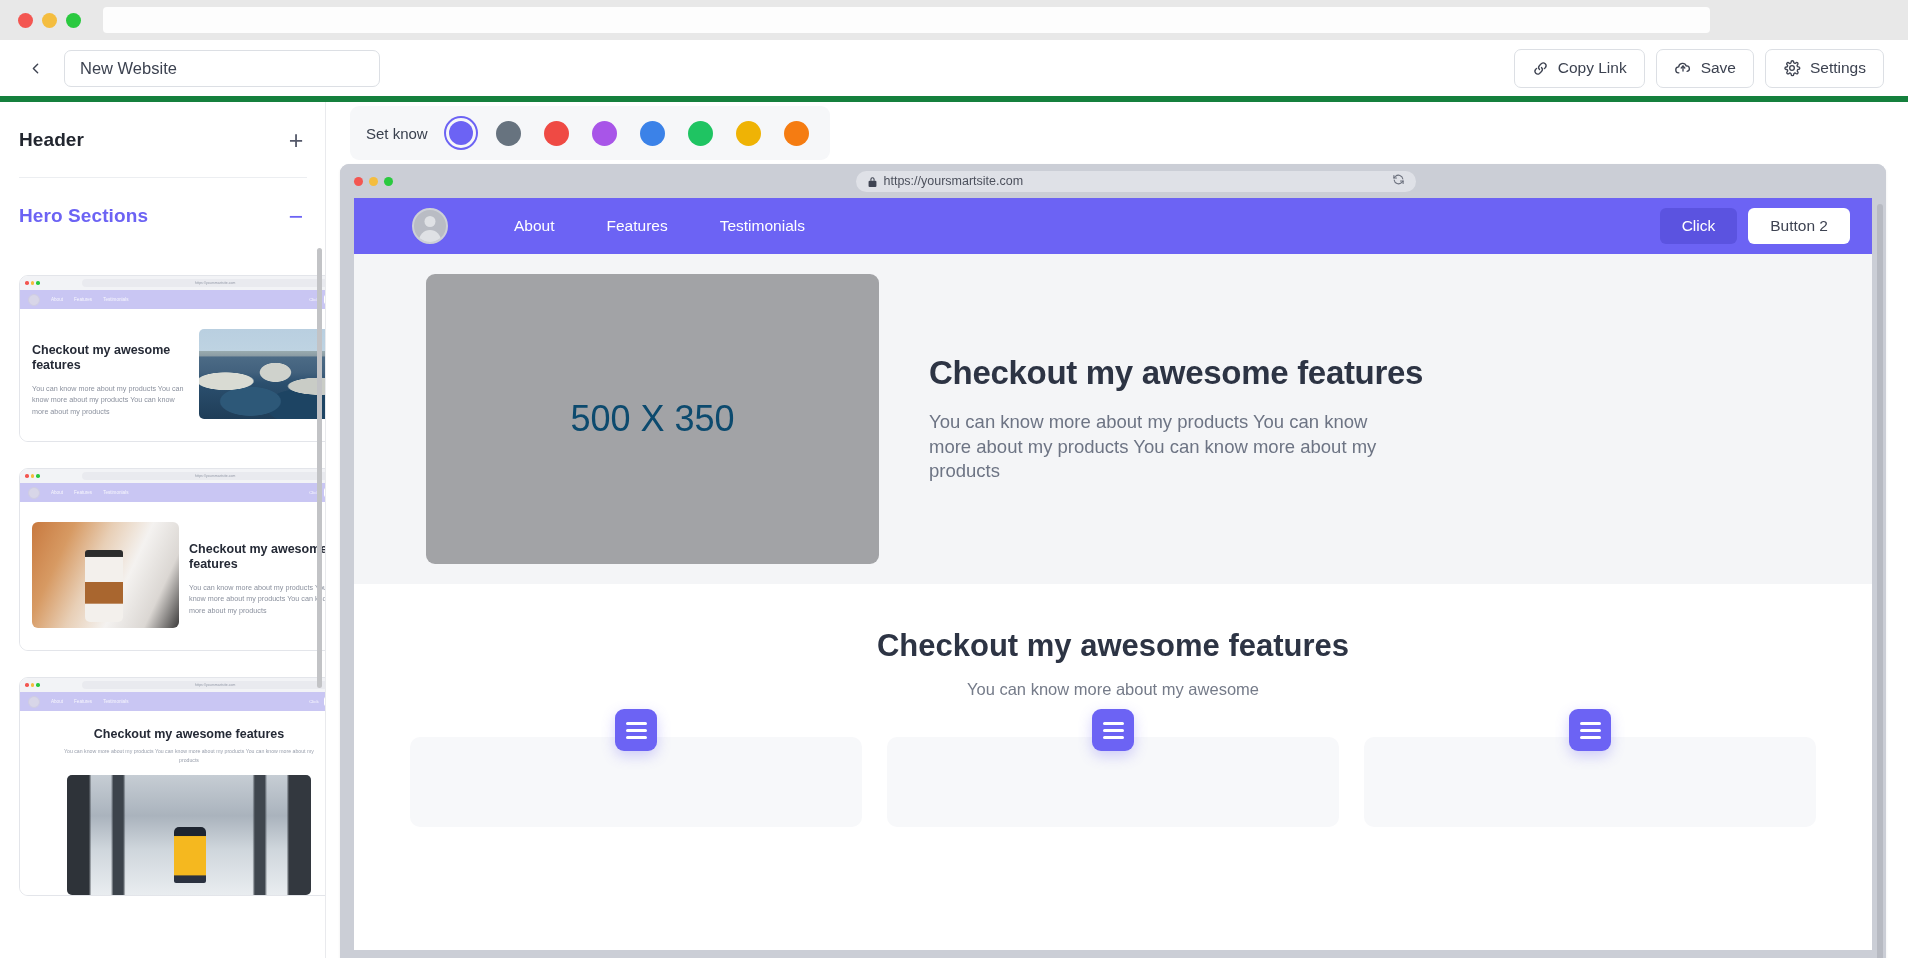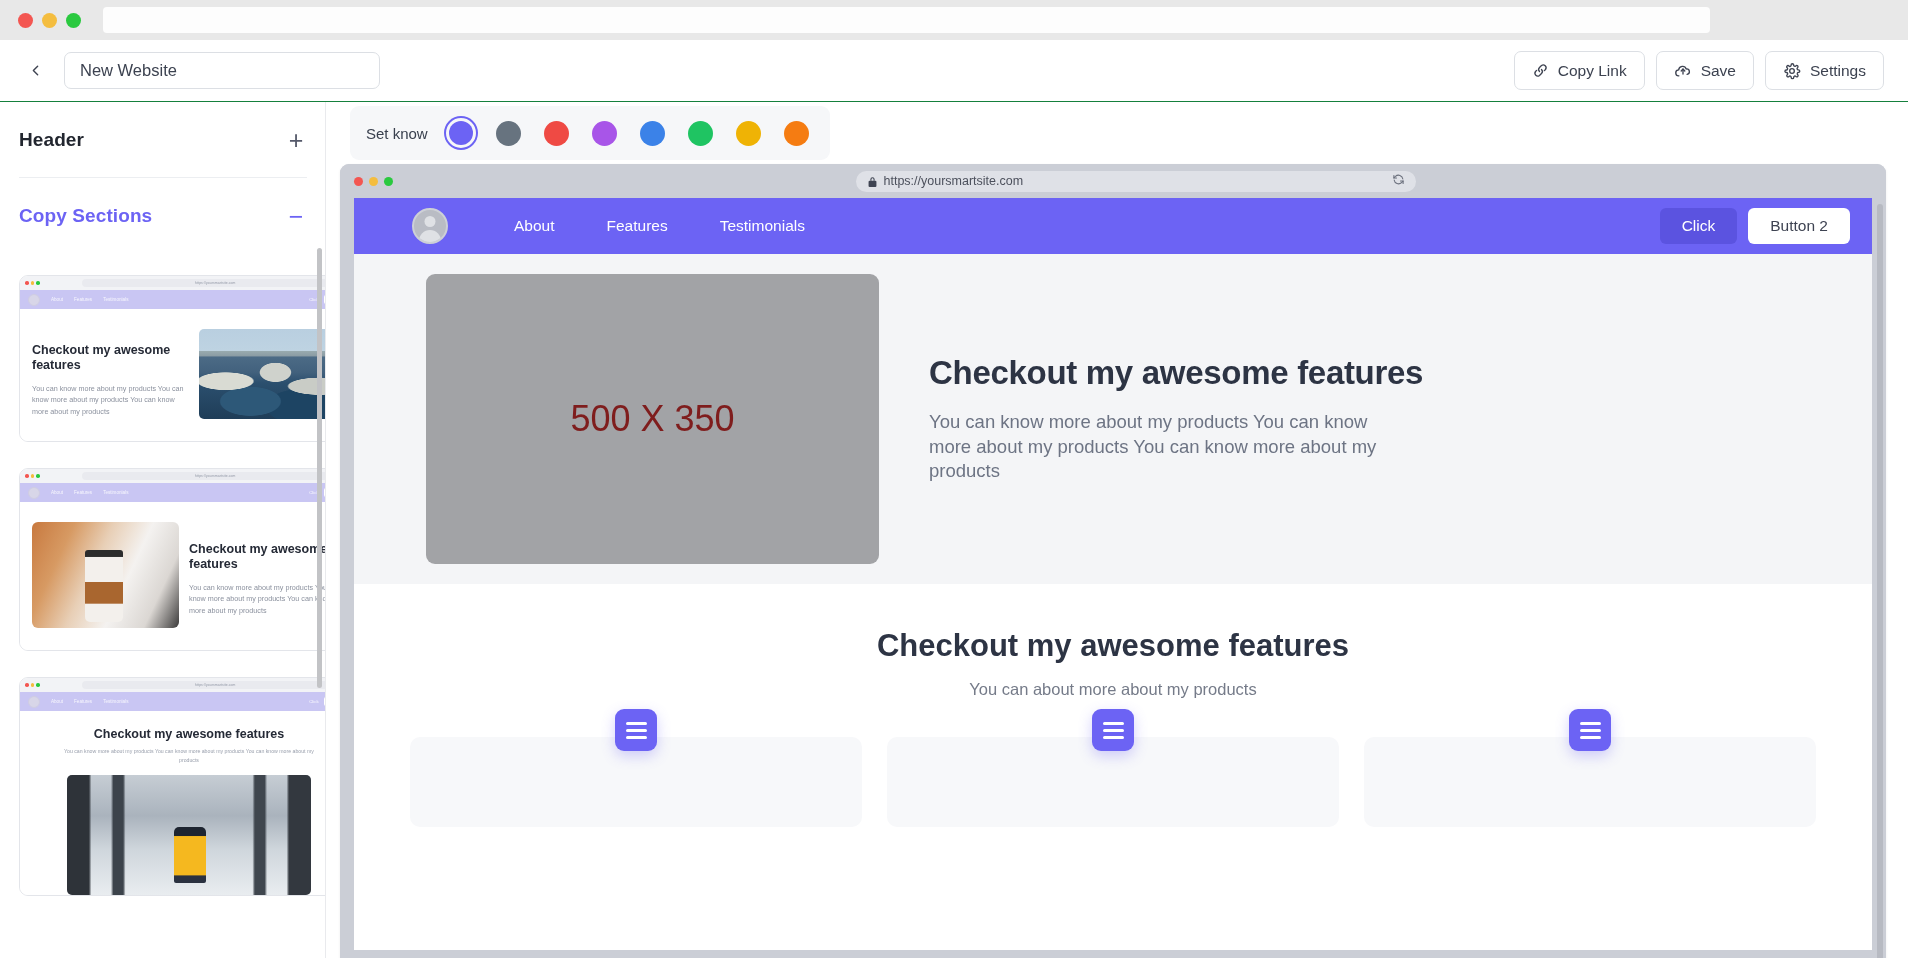--- a/index.html
+++ b/index.html
@@ -31,21 +31,21 @@
     border-radius: 4px;
     margin-right: 180px;
   }
 
   
   .app-toolbar {
     height: 62px;
     background: #ffffff;
     display: flex; align-items: center;
     padding: 0 24px 0 18px;
-    border-bottom: 1px solid #15803d;
+    border-bottom: 6px solid #15803d;
     position: relative;
   }
   .back-btn {
     width: 34px; height: 34px;
     display: flex; align-items: center; justify-content: center;
     cursor: pointer;
     color: #3f4452;
   }
   .title-input {
     margin-left: 12px;
@@ -374,21 +374,21 @@
     height: 330px;
     display: flex; align-items: center;
     padding: 0 50px 0 72px;
     gap: 50px;
   }
   .hero-img {
     width: 453px; height: 290px;
     background: #a2a3a6;
     border-radius: 9px;
     display: flex; align-items: center; justify-content: center;
-    color: #7f1d1d;
+    color: #0c4a6e;
     font-size: 36px;
     font-weight: 300;
     flex: none;
   }
   .hero-text { flex: 1; }
   .hero-h {
     font-size: 33px; font-weight: bold;
     color: #2d3444; letter-spacing: -.3px;
   }
   .hero-p {
@@ -497,21 +497,21 @@
   <div class="sidebar">
     <div class="sb-inner">
 
       <div class="sb-group-head plain">
         <span class="sb-label">Header</span>
         <span class="sb-toggle">+</span>
       </div>
       <div class="sb-div"></div>
 
       <div class="sb-group-head active">
-        <span class="sb-label">Copy Sections</span>
+        <span class="sb-label">Hero Sections</span>
         <span class="sb-toggle">−</span>
       </div>
 
       <div class="thumb-list">
 
         <div class="thumb">
           <div class="thumb-chrome">
             <span class="tc-dot" style="background:#f35651"></span>
             <span class="tc-dot" style="background:#f4bd3f"></span>
             <span class="tc-dot" style="background:#2ac93f"></span>
@@ -674,21 +674,21 @@
             <span>500 X 350</span>
           </div>
           <div class="hero-text">
             <div class="hero-h">Checkout my awesome features</div>
             <div class="hero-p">You can know more about my products You can know more about my products You can know more about my products</div>
           </div>
         </div>
 
         <div class="features">
           <div class="feat-h">Checkout my awesome features</div>
-          <div class="feat-p">You can about more about my products</div>
+          <div class="feat-p">You can know more about my awesome</div>
           <div class="feat-cards">
             <div class="feat-card">
               <div class="feat-icon">
                   <i></i>
                   <i></i>
                   <i></i>
                 </div>
             </div>
             <div class="feat-card">
               <div class="feat-icon">

